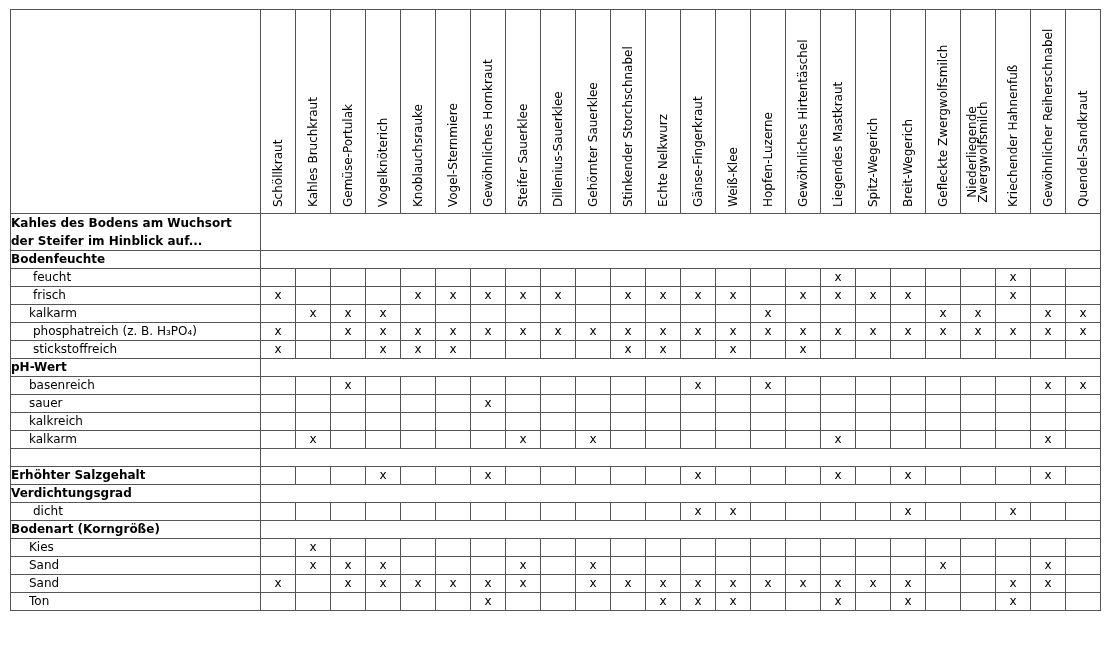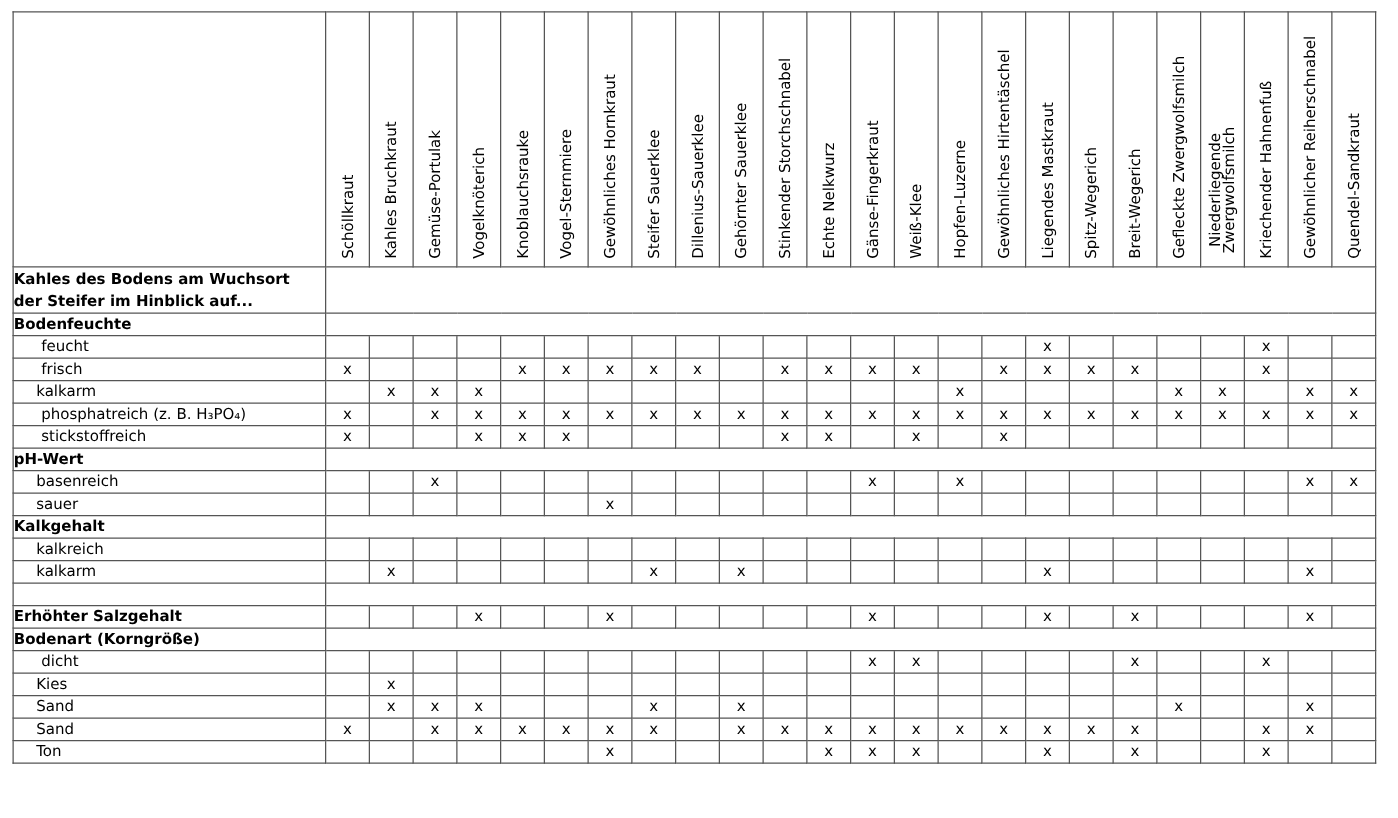--- a/index.html
+++ b/index.html
@@ -300,24 +300,20 @@
         <td class="cell"></td>
         <td class="cell"></td>
         <td class="cell"></td>
         <td class="cell"></td>
         <td class="cell"></td>
         <td class="cell"></td>
         <td class="cell"></td>
         <td class="cell"></td>
       </tr>
       <tr>
-        <td class="rowlabel bold">Kalkgehalt</td>
-        <td colspan="24" class="span"></td>
-      </tr>
-      <tr>
         <td class="rowlabel indent2">kalkreich</td>
         <td class="cell"></td>
         <td class="cell"></td>
         <td class="cell"></td>
         <td class="cell"></td>
         <td class="cell"></td>
         <td class="cell"></td>
         <td class="cell"></td>
         <td class="cell"></td>
         <td class="cell"></td>
@@ -389,49 +385,53 @@
         <td class="cell">x</td>
         <td class="cell"></td>
         <td class="cell">x</td>
         <td class="cell"></td>
         <td class="cell"></td>
         <td class="cell"></td>
         <td class="cell">x</td>
         <td class="cell"></td>
       </tr>
       <tr>
+        <td class="rowlabel bold">Verdichtungsgrad</td>
+        <td colspan="24" class="span"></td>
+      </tr>
+      <tr>
+        <td class="rowlabel indent">dicht</td>
+        <td class="cell"></td>
+        <td class="cell"></td>
+        <td class="cell"></td>
+        <td class="cell"></td>
+        <td class="cell"></td>
+        <td class="cell"></td>
+        <td class="cell"></td>
+        <td class="cell"></td>
+        <td class="cell"></td>
+        <td class="cell"></td>
+        <td class="cell"></td>
+        <td class="cell"></td>
+        <td class="cell">x</td>
+        <td class="cell">x</td>
+        <td class="cell"></td>
+        <td class="cell"></td>
+        <td class="cell"></td>
+        <td class="cell"></td>
+        <td class="cell">x</td>
+        <td class="cell"></td>
+        <td class="cell"></td>
+        <td class="cell">x</td>
+        <td class="cell"></td>
+        <td class="cell"></td>
+      </tr>
+      <tr>
         <td class="rowlabel bold">Bodenart (Korngröße)</td>
         <td colspan="24" class="span"></td>
-      </tr>
-      <tr>
-        <td class="rowlabel indent">dicht</td>
-        <td class="cell"></td>
-        <td class="cell"></td>
-        <td class="cell"></td>
-        <td class="cell"></td>
-        <td class="cell"></td>
-        <td class="cell"></td>
-        <td class="cell"></td>
-        <td class="cell"></td>
-        <td class="cell"></td>
-        <td class="cell"></td>
-        <td class="cell"></td>
-        <td class="cell"></td>
-        <td class="cell">x</td>
-        <td class="cell">x</td>
-        <td class="cell"></td>
-        <td class="cell"></td>
-        <td class="cell"></td>
-        <td class="cell"></td>
-        <td class="cell">x</td>
-        <td class="cell"></td>
-        <td class="cell"></td>
-        <td class="cell">x</td>
-        <td class="cell"></td>
-        <td class="cell"></td>
       </tr>
       <tr>
         <td class="rowlabel indent2">Kies</td>
         <td class="cell"></td>
         <td class="cell">x</td>
         <td class="cell"></td>
         <td class="cell"></td>
         <td class="cell"></td>
         <td class="cell"></td>
         <td class="cell"></td>

